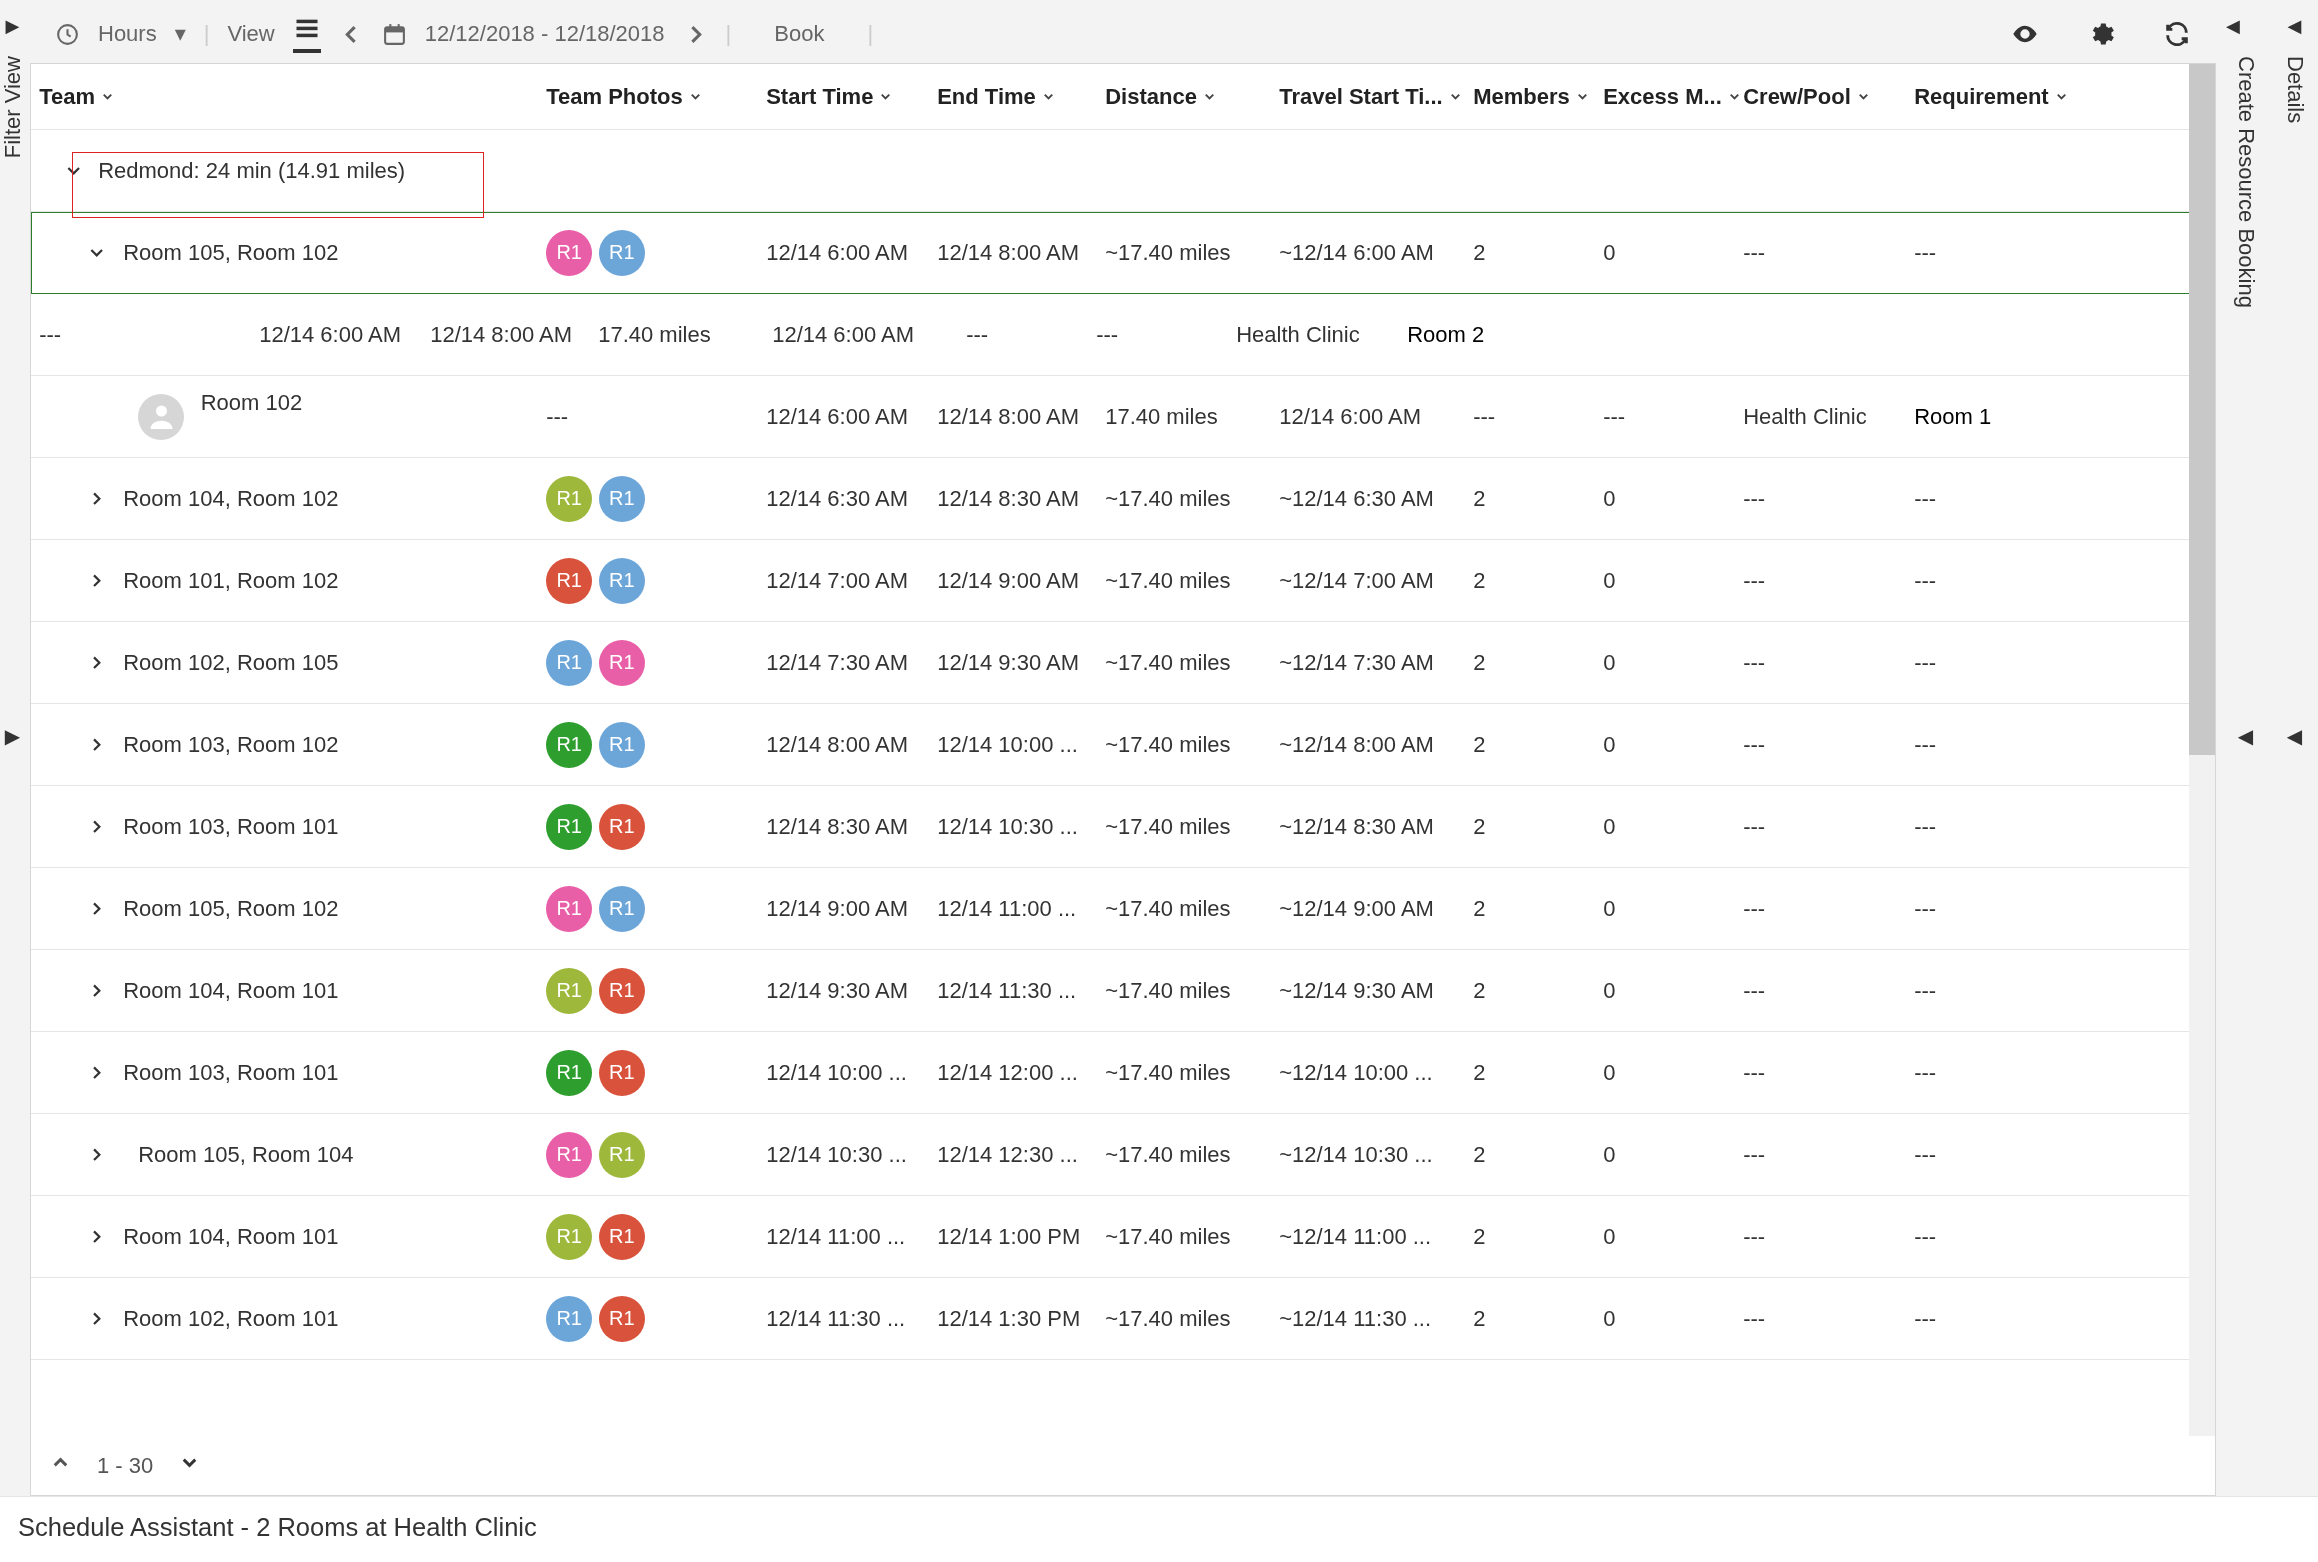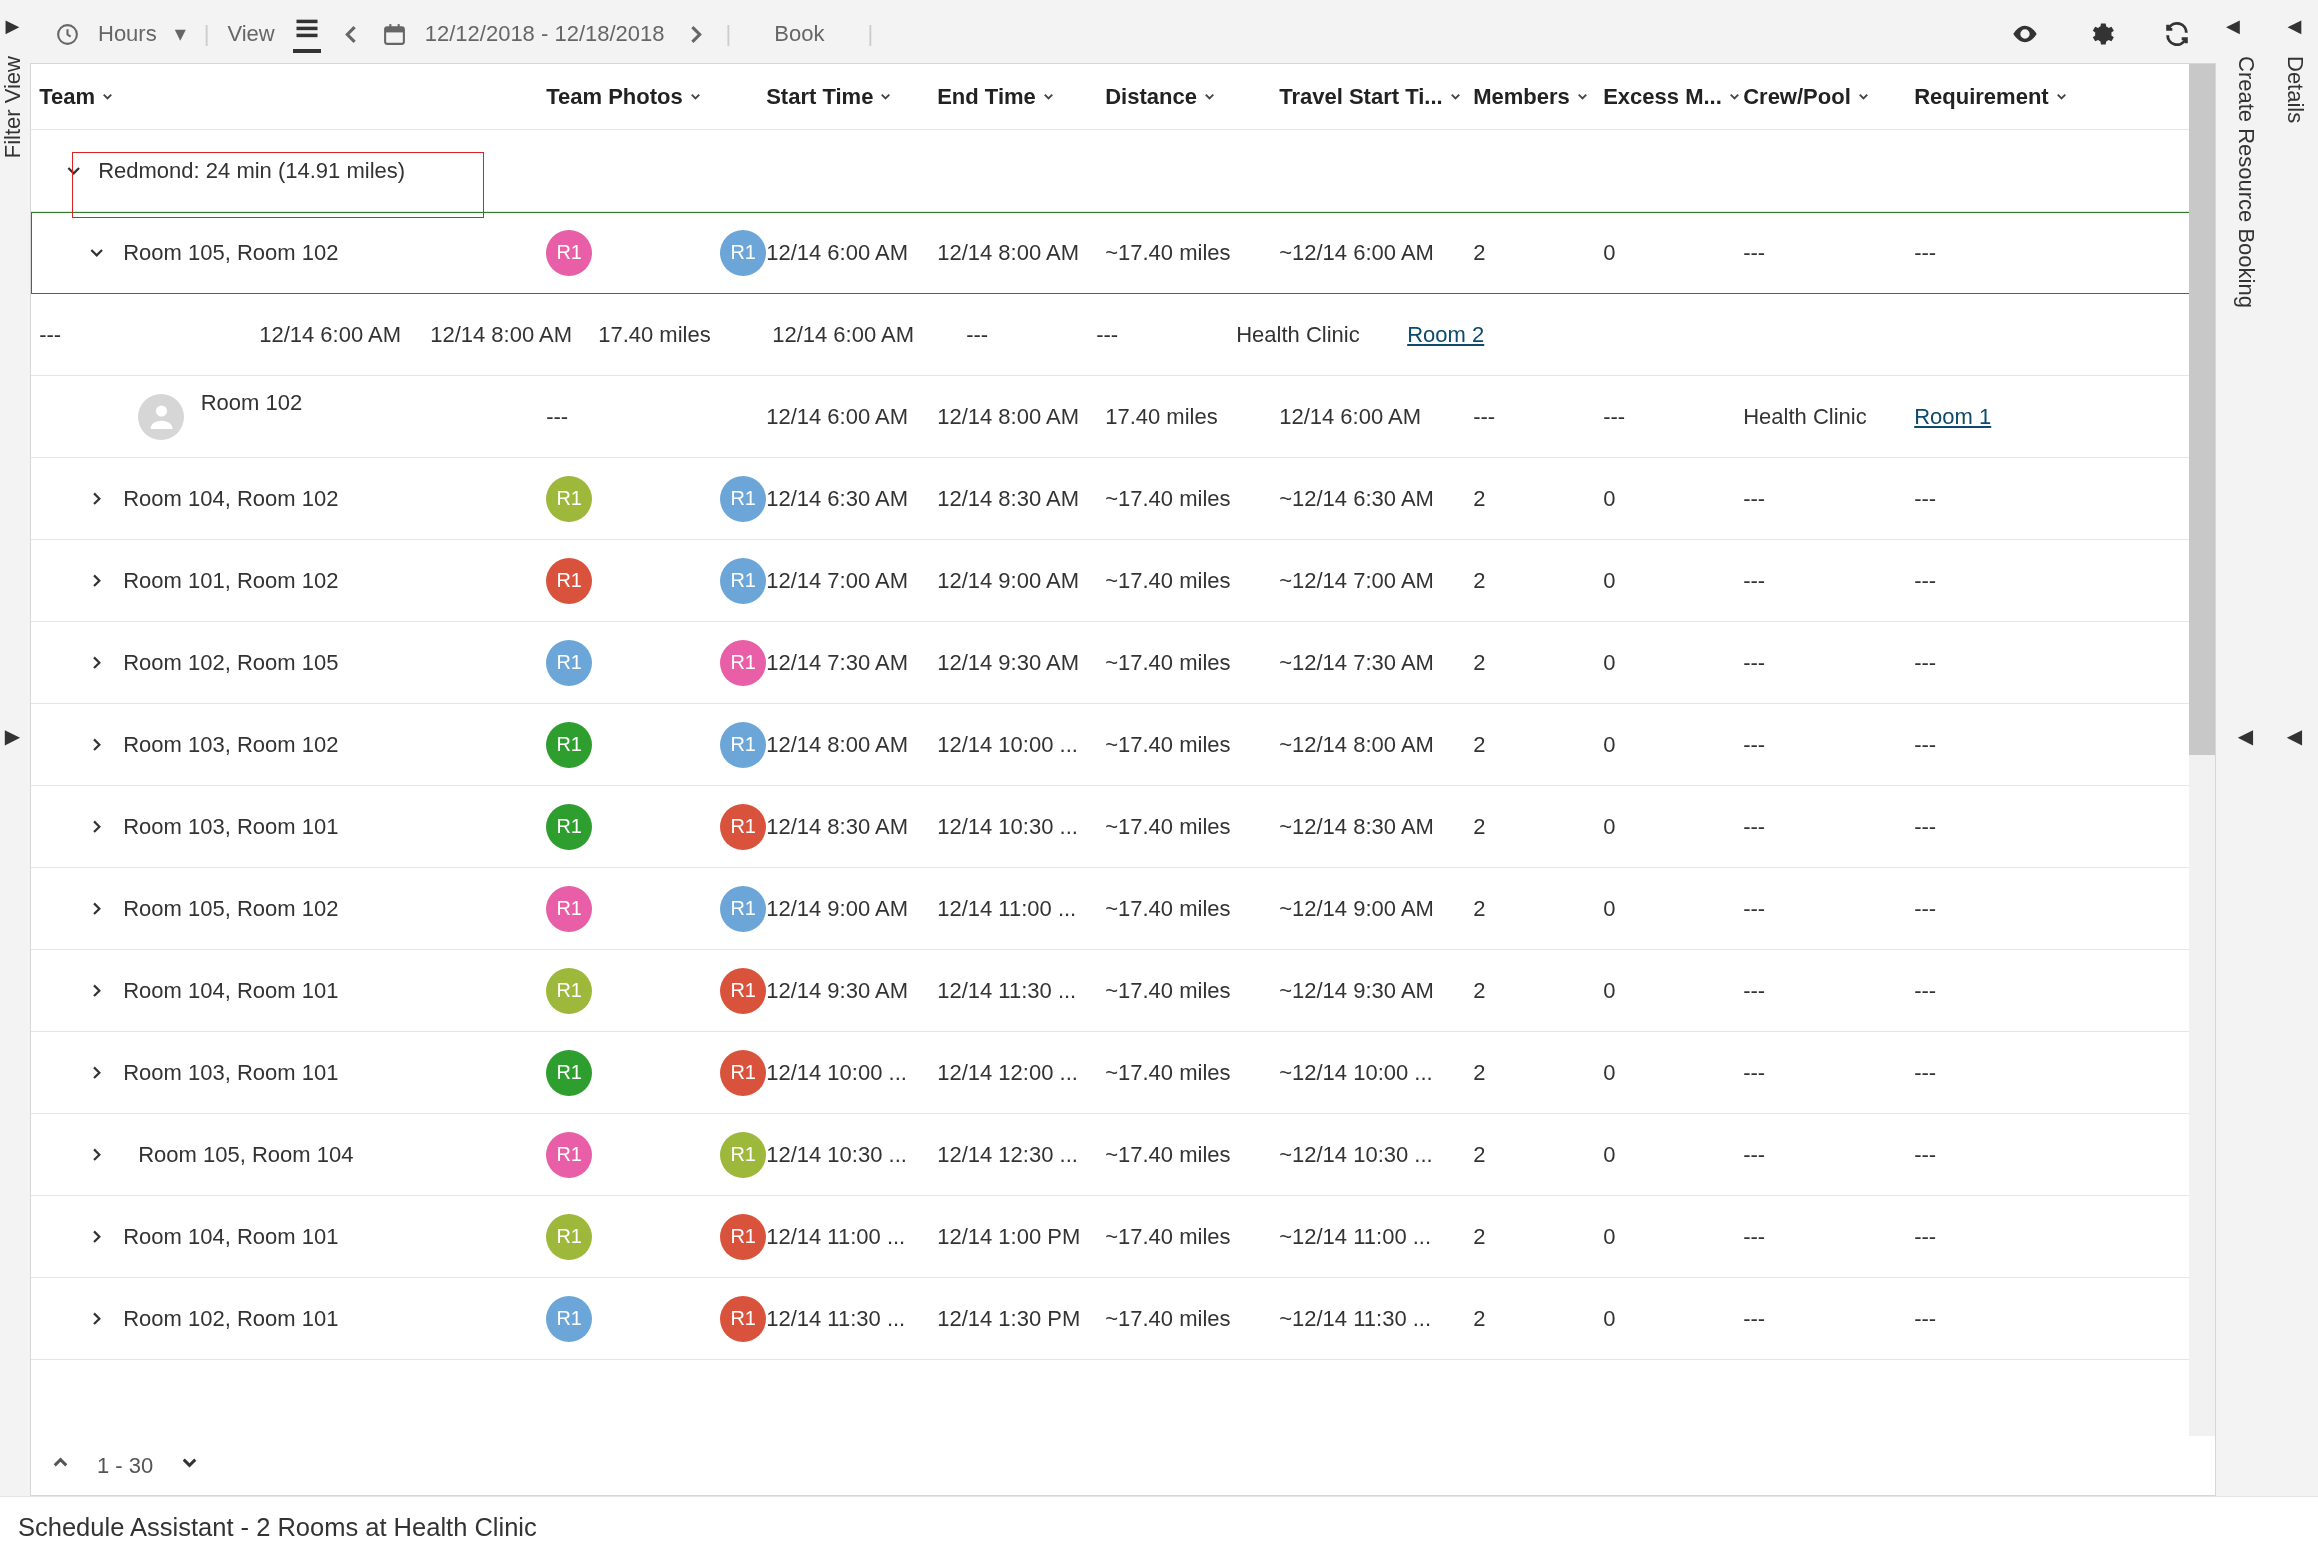--- a/index.html
+++ b/index.html
@@ -52,31 +52,31 @@
 .row { display: flex; align-items: center; min-height: 82px; border-bottom: 0.8px solid #e6e6e6; padding-left: 8.2px; }
 .row .cell { white-space: nowrap; overflow: hidden; text-overflow: ellipsis; }
 .row.group-header { height: 82px; }
 .row.selected { outline: 1.6px solid #2d7d2d; outline-offset: -1.6px; }
 
 .group-red-box { position: absolute; left: 72px; top: 152px; width: 412px; height: 66px; border: 1.6px solid #d22; pointer-events: none; }
 
 .toggle-caret { display: inline-flex; width: 33px; justify-content: center; }
 
 
-.badge-wrap { display: flex; gap: 6.6px; align-items: center; justify-content: space-between; }
+.badge-wrap { display: flex; gap: 6.6px; align-items: center; }
 .badge { width: 46px; height: 46px; border-radius: 50%; color: #fff; font-size: 20px; display: flex; align-items: center; justify-content: center; }
 .b-pink { background: #e85ea7; }
 .b-blue { background: #6ca6d9; }
 .b-olive { background: #9eb83b; }
 .b-red { background: #d9533c; }
 .b-green { background: #2e9e2e; }
 
 .avatar-generic { width: 46px; height: 46px; border-radius: 50%; background: #d6d6d6; display:flex; align-items:center; justify-content:center; color:#fff; }
 
-.link { text-decoration: underline; color: #0c4a6e; }
+.link { color: #000000; }
 
 
 .pager { height: 59px; display: flex; align-items: center; padding: 0 18px; gap: 25px; color: #555; }
 
 
 .status-bar { height: 62px; display: flex; align-items: center; padding: 0 18px; font-size: 25.5px; background: #fff; border-top: 0.8px solid #e6e6e6; }
 
 .hdr .sort-ico svg, .toggle-caret svg { display:block; }
 </style>
 </head>

